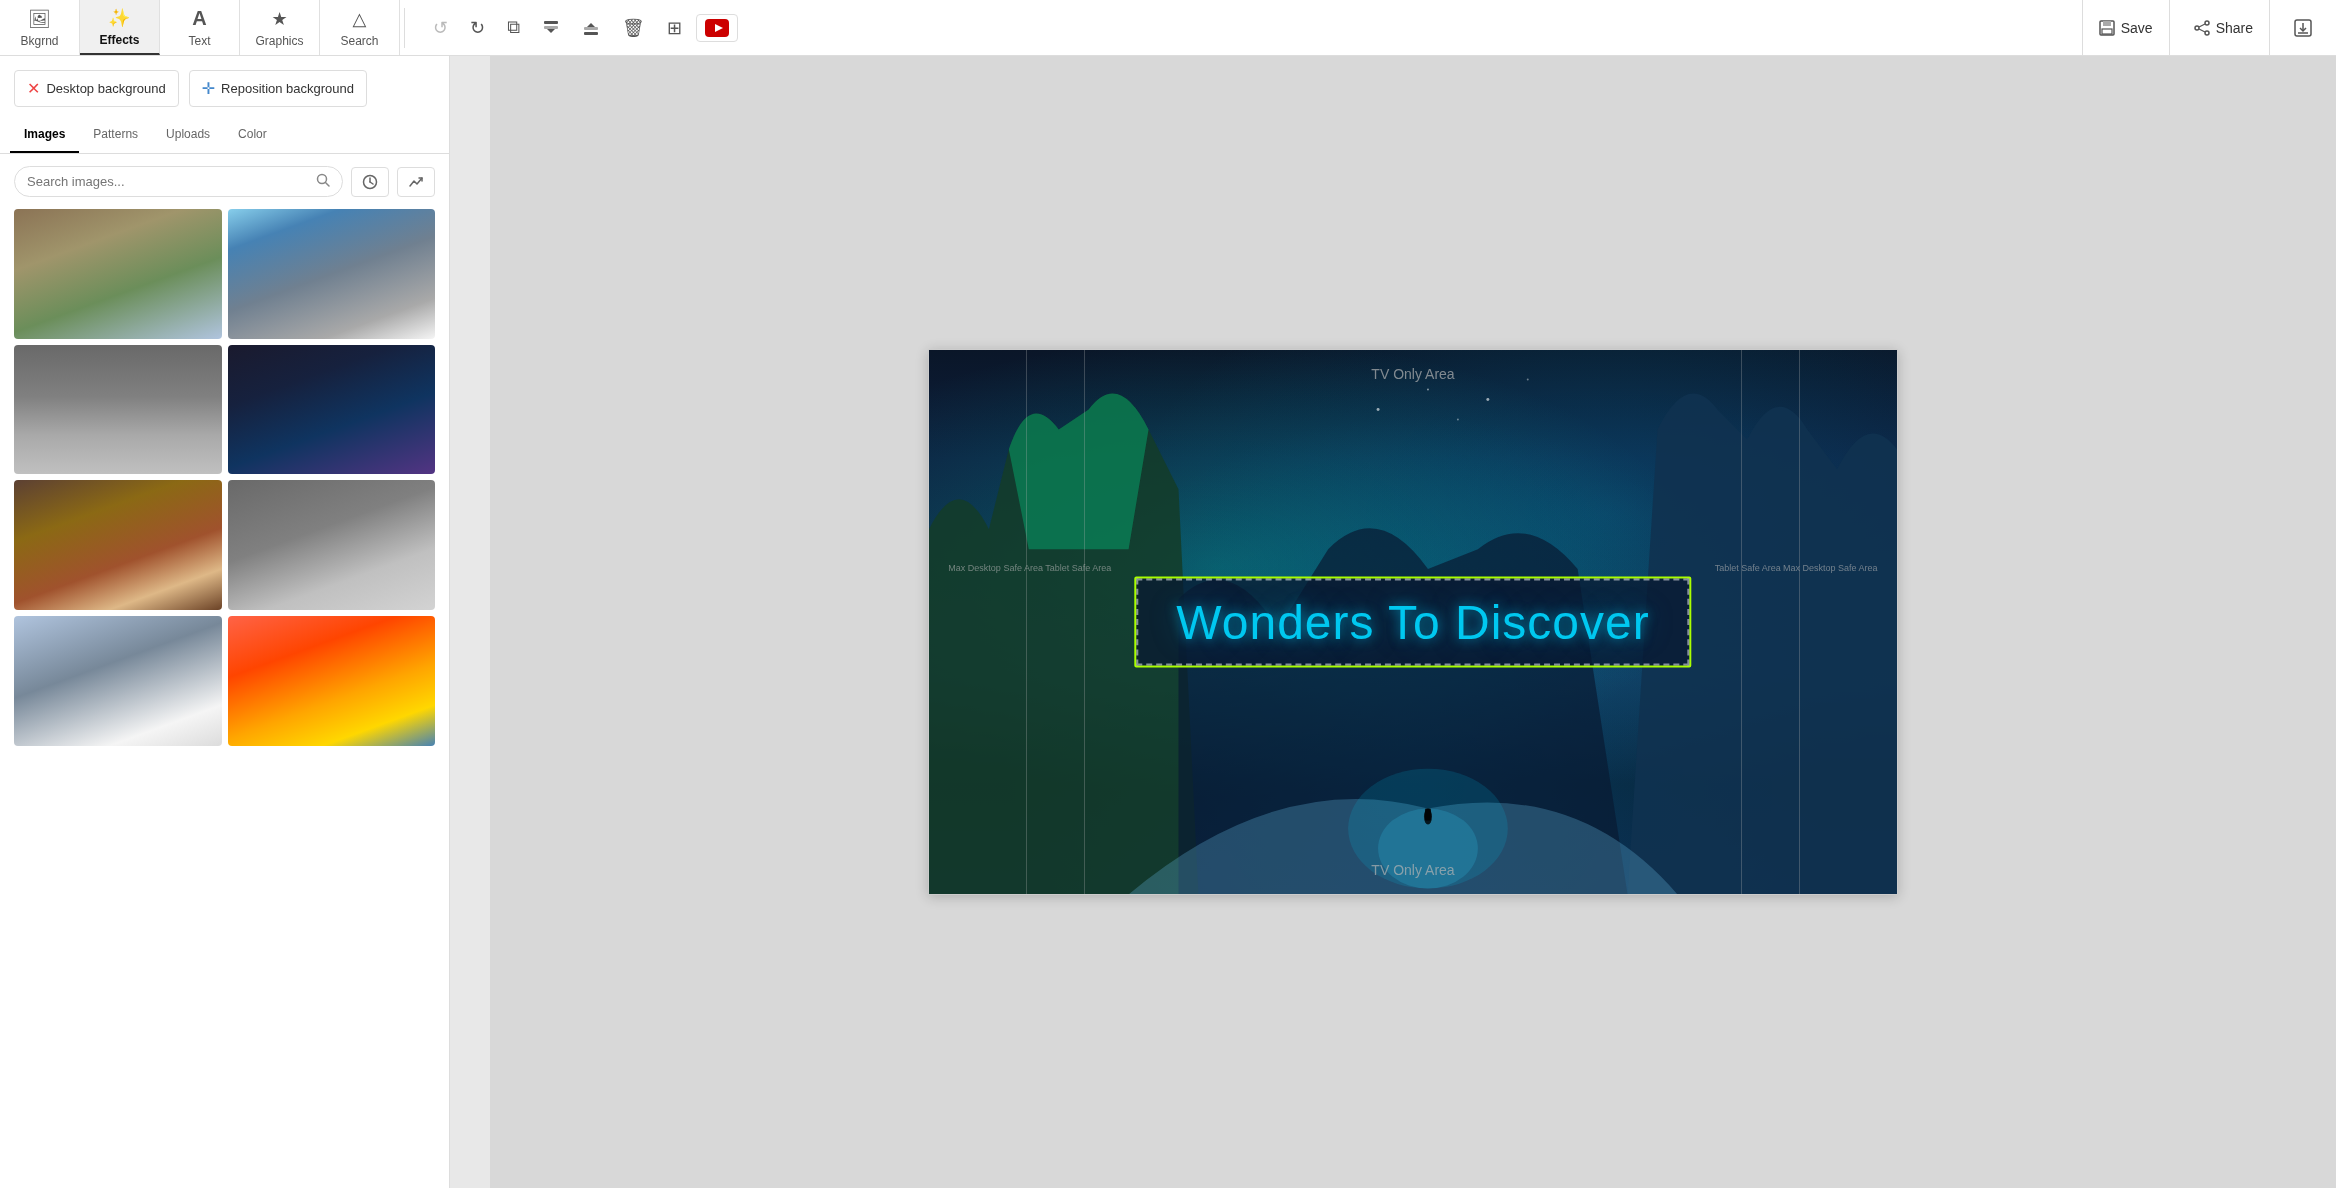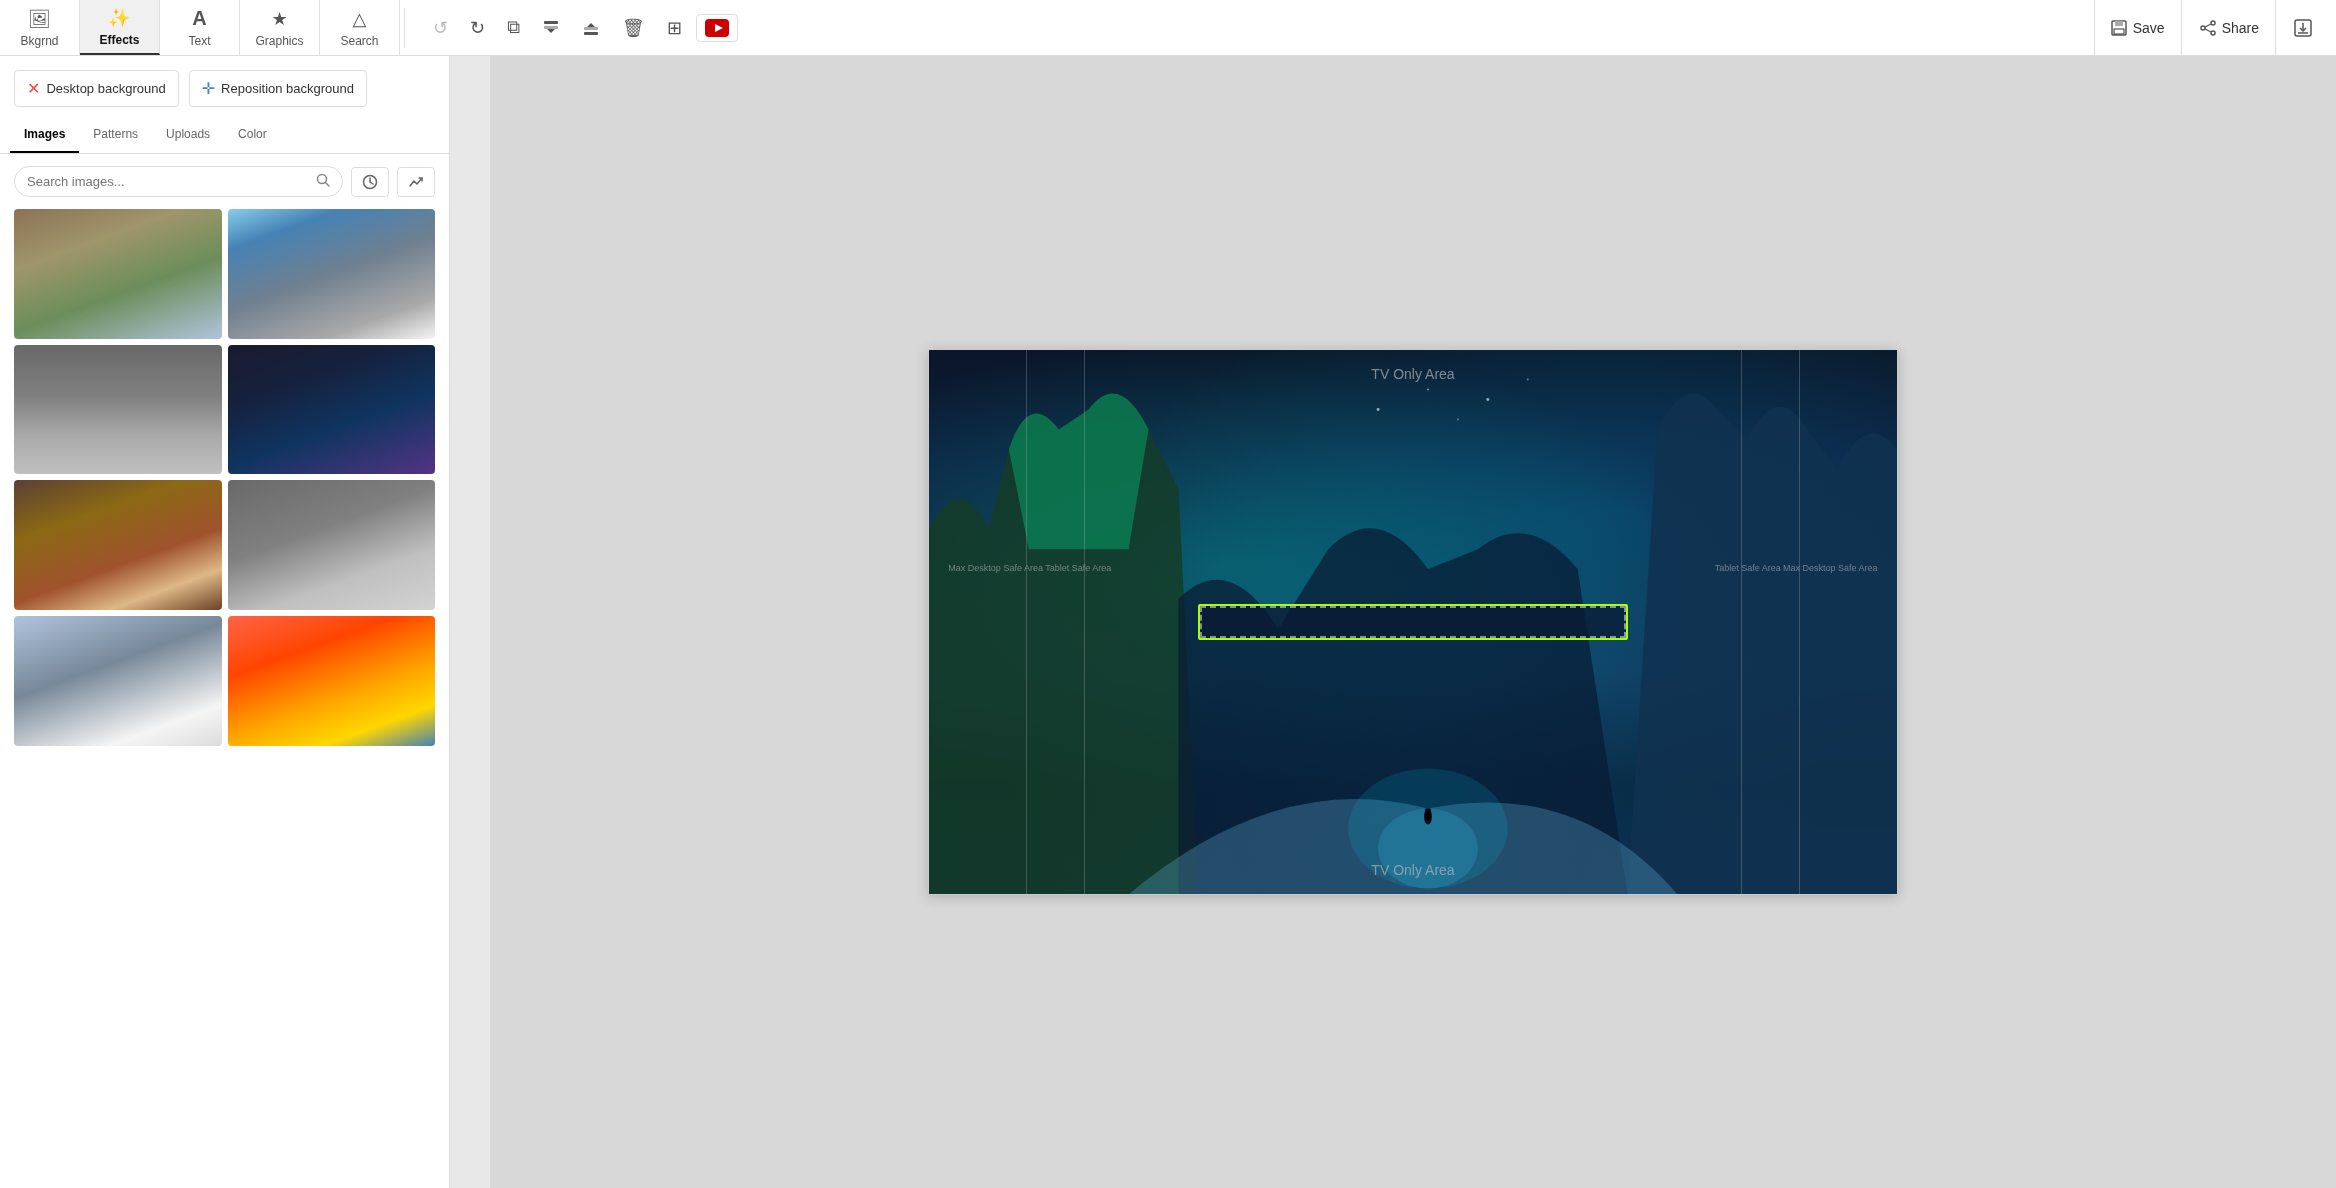--- a/index.html
+++ b/index.html
@@ -66,21 +66,21 @@
       display: flex;
       align-items: center;
       justify-content: center;
       transition: background 0.15s;
     }
     .action-btn.disabled { opacity: 0.4; cursor: default; }
 
     .right-actions {
       display: flex;
       align-items: center;
-      gap: 2px;
+      gap: 8px;
       padding-right: 8px;
       justify-content: flex-end;
     }
     .save-btn {
       display: flex;
       align-items: center;
       gap: 6px;
       background: none;
       border: none;
       cursor: pointer;
@@ -633,18 +633,19 @@
         </div>
         <div class="zone-label zone-label-side zlabel-tablet-right">
           <span>Tablet Safe Area</span>
         </div>
         <div class="zone-label zone-label-side zlabel-max-right">
           <span>Max Desktop Safe Area</span>
         </div>
 
         <div class="canvas-text-box">
           <div class="canvas-text-dashed-border"></div>
+          <div class="canvas-title-text">Wonders To Discover</div>
         </div>
 
       </div>
     </div>
   </div>
 </div>
 
 </body></html>

